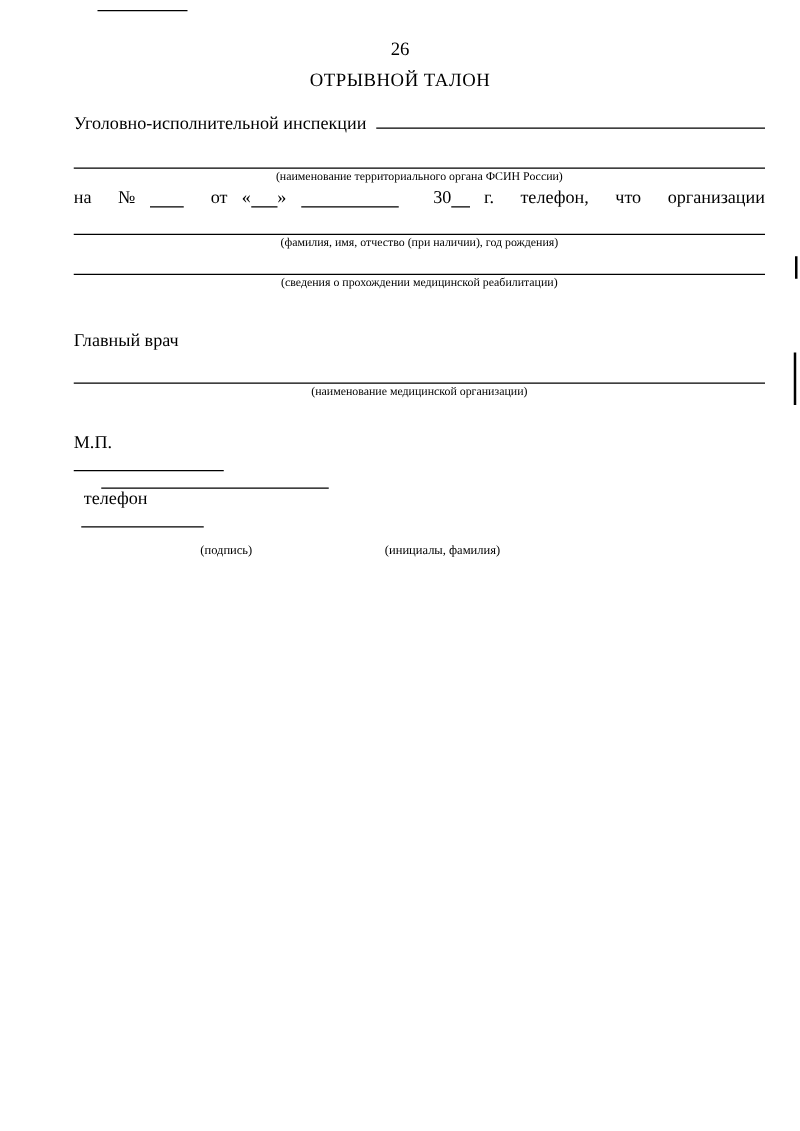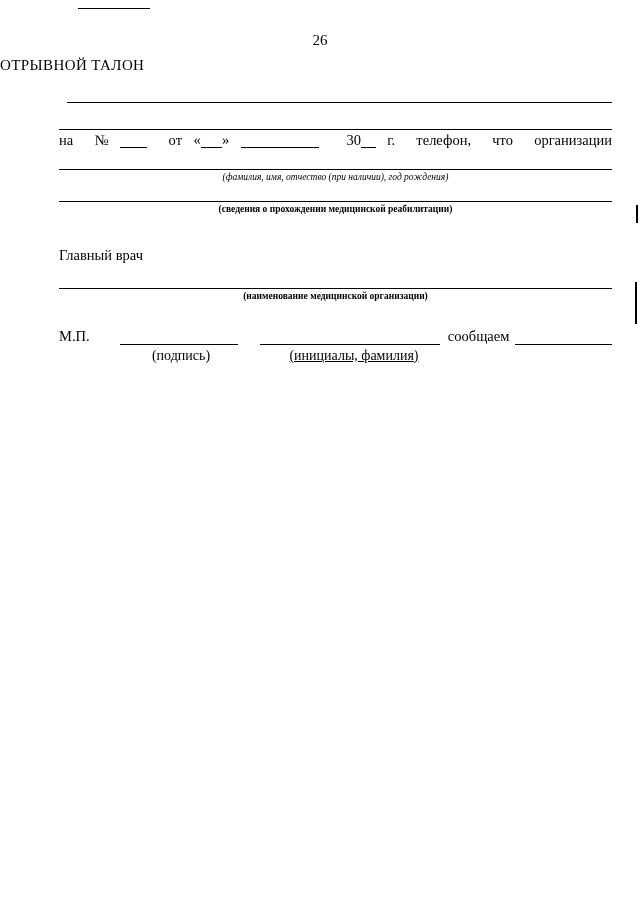--- a/index.html
+++ b/index.html
@@ -52,21 +52,21 @@
     top: 32px;
     width: 640px;
     text-align: center;
     font-size: 15px;
   }
   .doc-title {
     position: absolute;
     left: 0;
     top: 57px;
     width: 640px;
-    text-align: left;
+    text-align: center;
     font-size: 15px;
     letter-spacing: 0.4px;
   }
   .content {
     position: absolute;
     left: 59px;
     top: 88px;
     width: 553px;
   }
   .row {
@@ -127,36 +127,36 @@
     height: 13px;
   }
   .w-na { width: 26px; }
   .w-num { width: 34px; }
   .w-date { width: 96px; }
   .w-year { width: 18px; }
   .sp { display: inline-block; width: 14px; }
   .sp-lg { display: inline-block; width: 26px; }
   .sp-xl { display: inline-block; width: 34px; }
 
-  .block-gap-a { margin-top: 20px; font-style: italic; }
-  .block-gap-b { margin-top: 18px; font-weight: bold; }
+  .block-gap-a { margin-top: 20px; }
+  .block-gap-b { margin-top: 18px; }
 
   .doctor {
     margin-top: 32px;
     font-size: 14.5px;
   }
   .doctor-rule {
     margin-top: 24px;
-    font-weight: bold;
   }
   .mp-row {
     margin-top: 26px;
     display: flex;
-    align-items: flex-end;
-    font-size: 14.5px;
+    align-items: flex-start;
+    font-size: 14.5px;
+    flex-direction: column;
   }
   .mp-label {
     width: 62px;
     white-space: nowrap;
   }
   .sig-line {
     display: inline-block;
     border-bottom: 1px solid #000;
     height: 13px;
     width: 120px;
@@ -175,57 +175,58 @@
   .tel-line {
     display: inline-block;
     border-bottom: 1px solid #000;
     height: 13px;
     width: 98px;
     margin-left: 6px;
   }
   .mp-captions {
     position: relative;
     height: 12px;
-    margin-top: 3px;
-    font-size: 14px;
+    margin-top: 13px;
+    font-size: 10px;
   }
   .cap-sign {
     position: absolute;
     left: 62px;
     width: 120px;
     text-align: center;
   }
   .cap-init {
     position: absolute;
     left: 204px;
     width: 182px;
     text-align: center;
-    text-decoration: underline;
   }
 </style>
 </head>
 <body>
 
 <div class="page">
 
   <div class="mark mark-top-left"></div>
   <div class="mark mark-right-1"></div>
   <div class="mark mark-right-2"></div>
 
   <div class="page-number">26</div>
   <div class="doc-title">ОТРЫВНОЙ ТАЛОН</div>
 
   <div class="content">
 
     <div class="row line-inspection">
+      <span class="lbl">Уголовно-исполнительной инспекции</span>
       <span class="fill"></span>
     </div>
 
     <div class="rule-block">
       <div class="rule"></div>
+      <div class="caption">(наименование территориального органа ФСИН России)</div>
     </div>
 
     <div class="sentence">
       <span class="seg">на</span>
       <span class="sp-lg"></span>
       <span class="seg">№</span>
       <span class="sp"></span>
       <span class="u-short w-num"></span>
       <span class="sp-lg"></span>
       <span class="seg">от</span>
@@ -262,21 +263,21 @@
 
     <div class="doctor-rule">
       <div class="rule"></div>
       <div class="caption">(наименование медицинской организации)</div>
     </div>
 
     <div class="mp-row">
       <span class="mp-label">М.П.</span>
       <span class="sig-line"></span>
       <span class="init-line"></span>
-      <span class="tel-label">сообщаем</span>
+      <span class="tel-label">телефон</span>
       <span class="tel-line"></span>
     </div>
     <div class="mp-captions">
       <span class="cap-sign">(подпись)</span>
       <span class="cap-init">(инициалы, фамилия)</span>
     </div>
 
   </div>
 </div>
 

